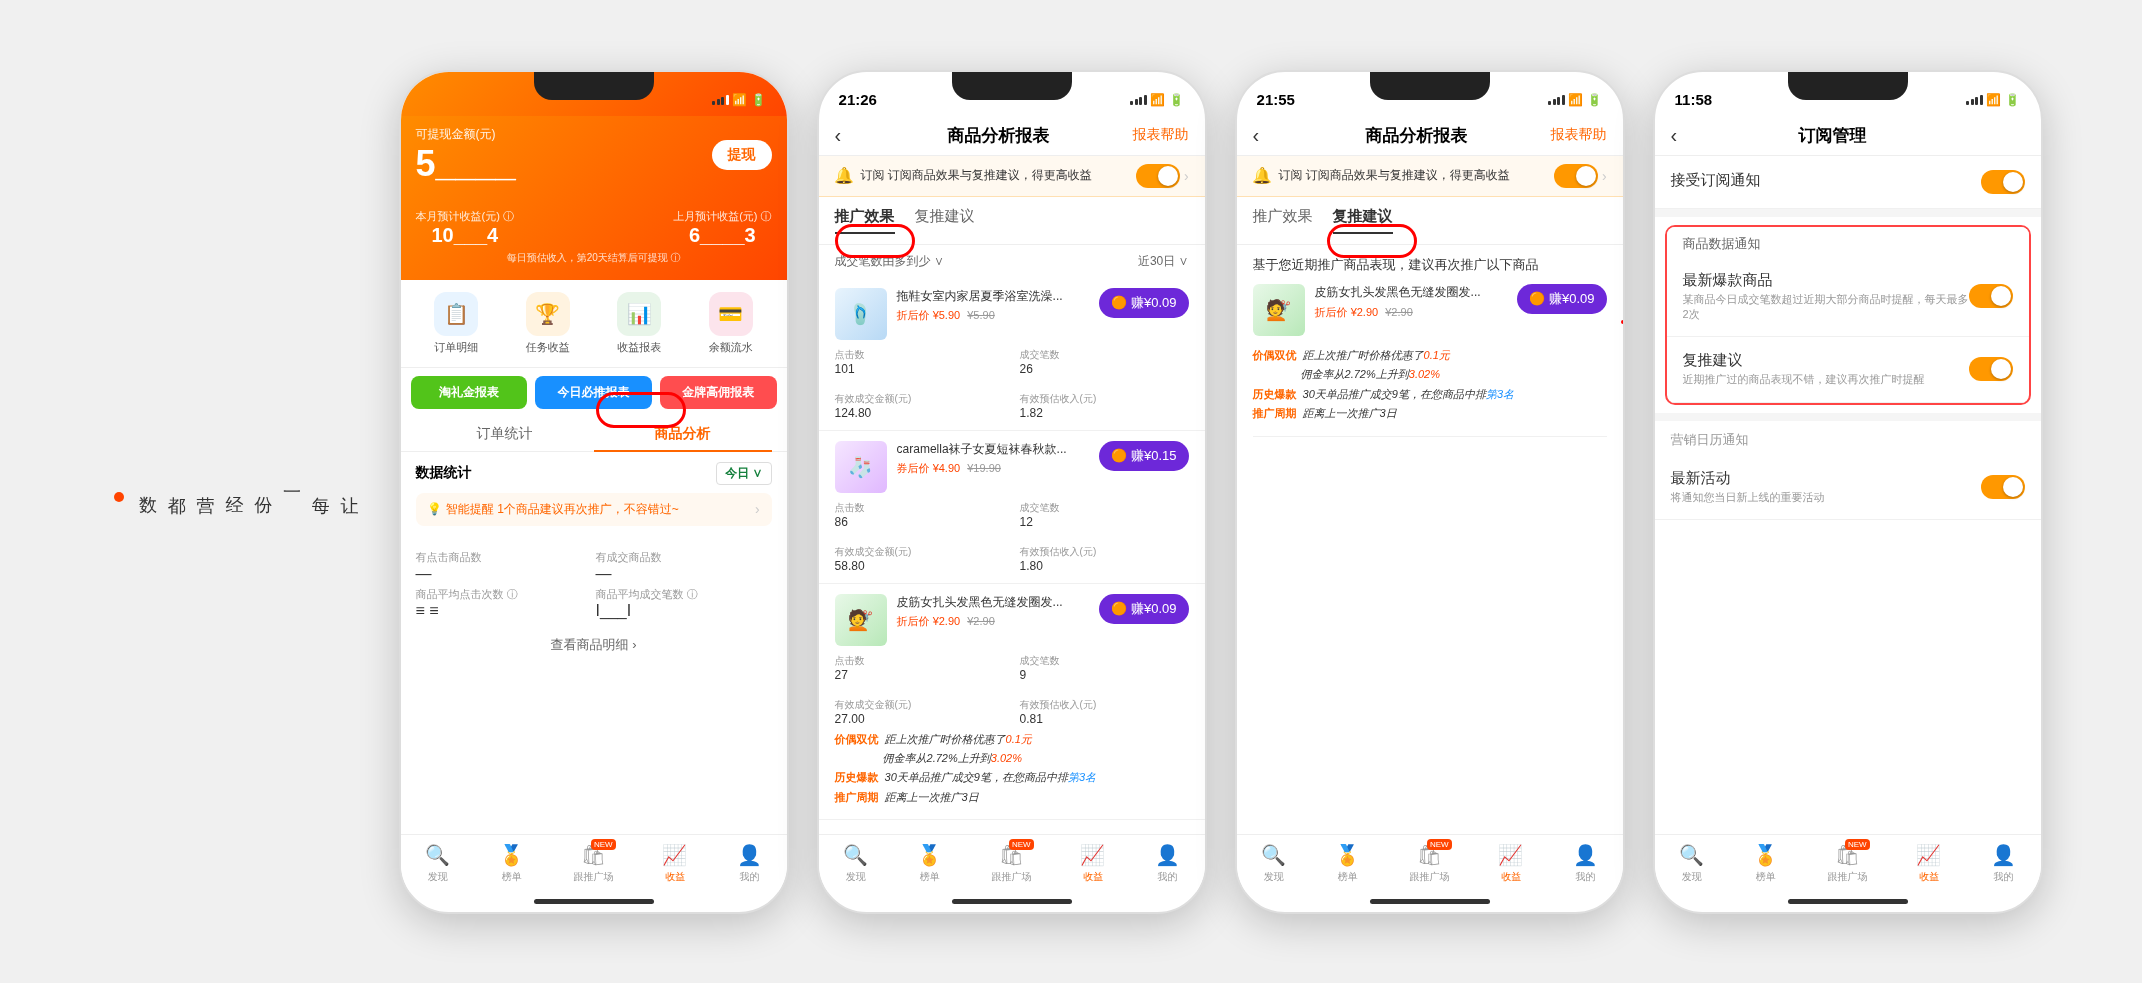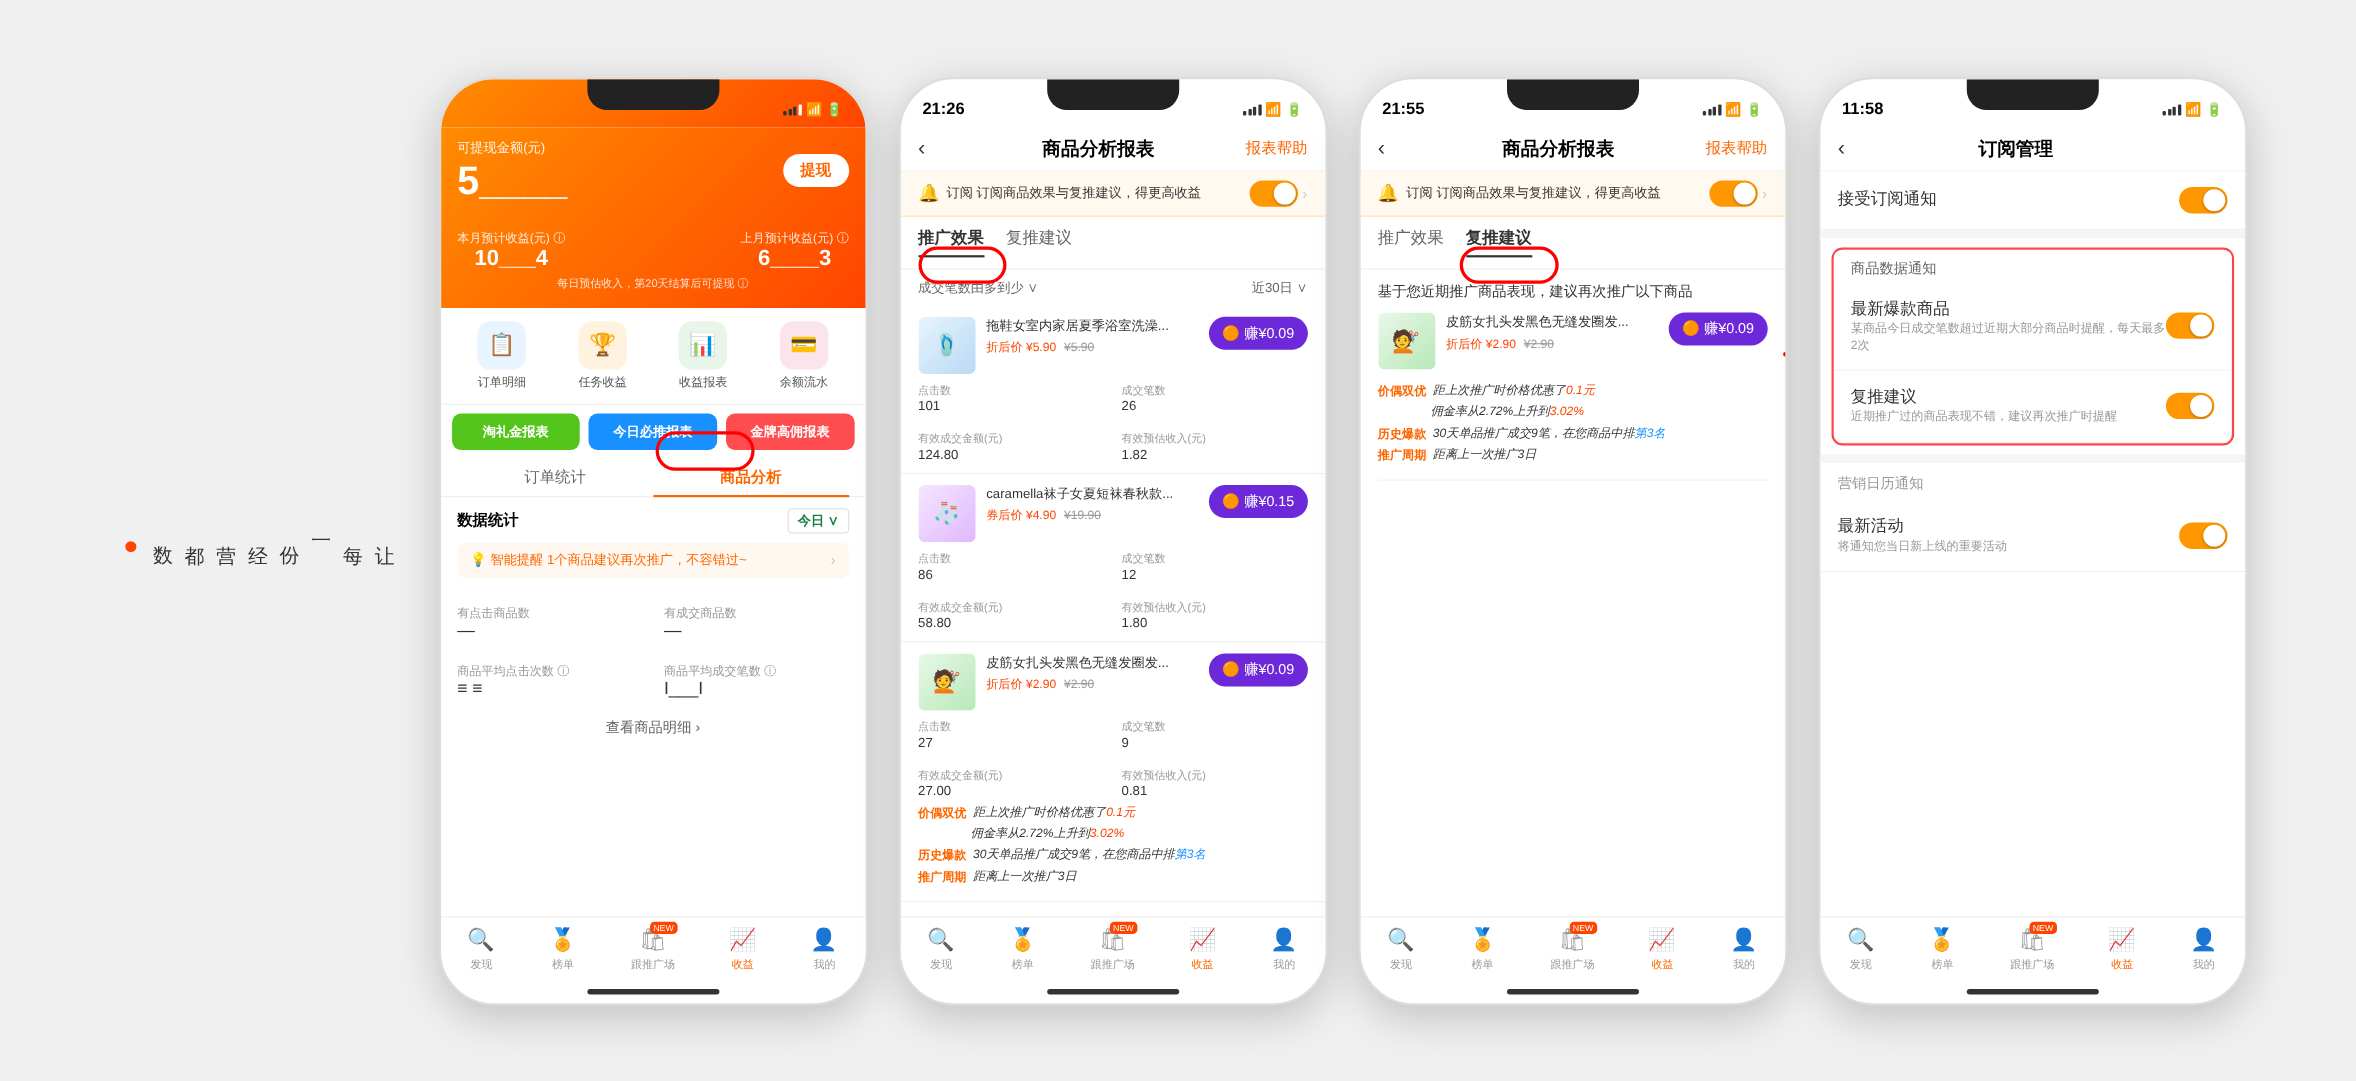--- a/index.html
+++ b/index.html
@@ -180,21 +180,21 @@
       font-size: 12px;
       color: #ff6600;
       display: flex;
       justify-content: space-between;
       align-items: center;
       margin-bottom: 24px;
     }
     .stats-grid {
       display: grid;
       grid-template-columns: 1fr 1fr;
-      gap: 20px;
+      gap: 4px;
       margin-bottom: 8px;
     }
     .stat-item { }
     .stat-label { font-size: 11px; color: #999; }
     .stat-value { font-size: 16px; color: #333; font-weight: 500; }
     .view-detail {
       text-align: center;
       color: #666;
       font-size: 13px;
       padding: 8px;

